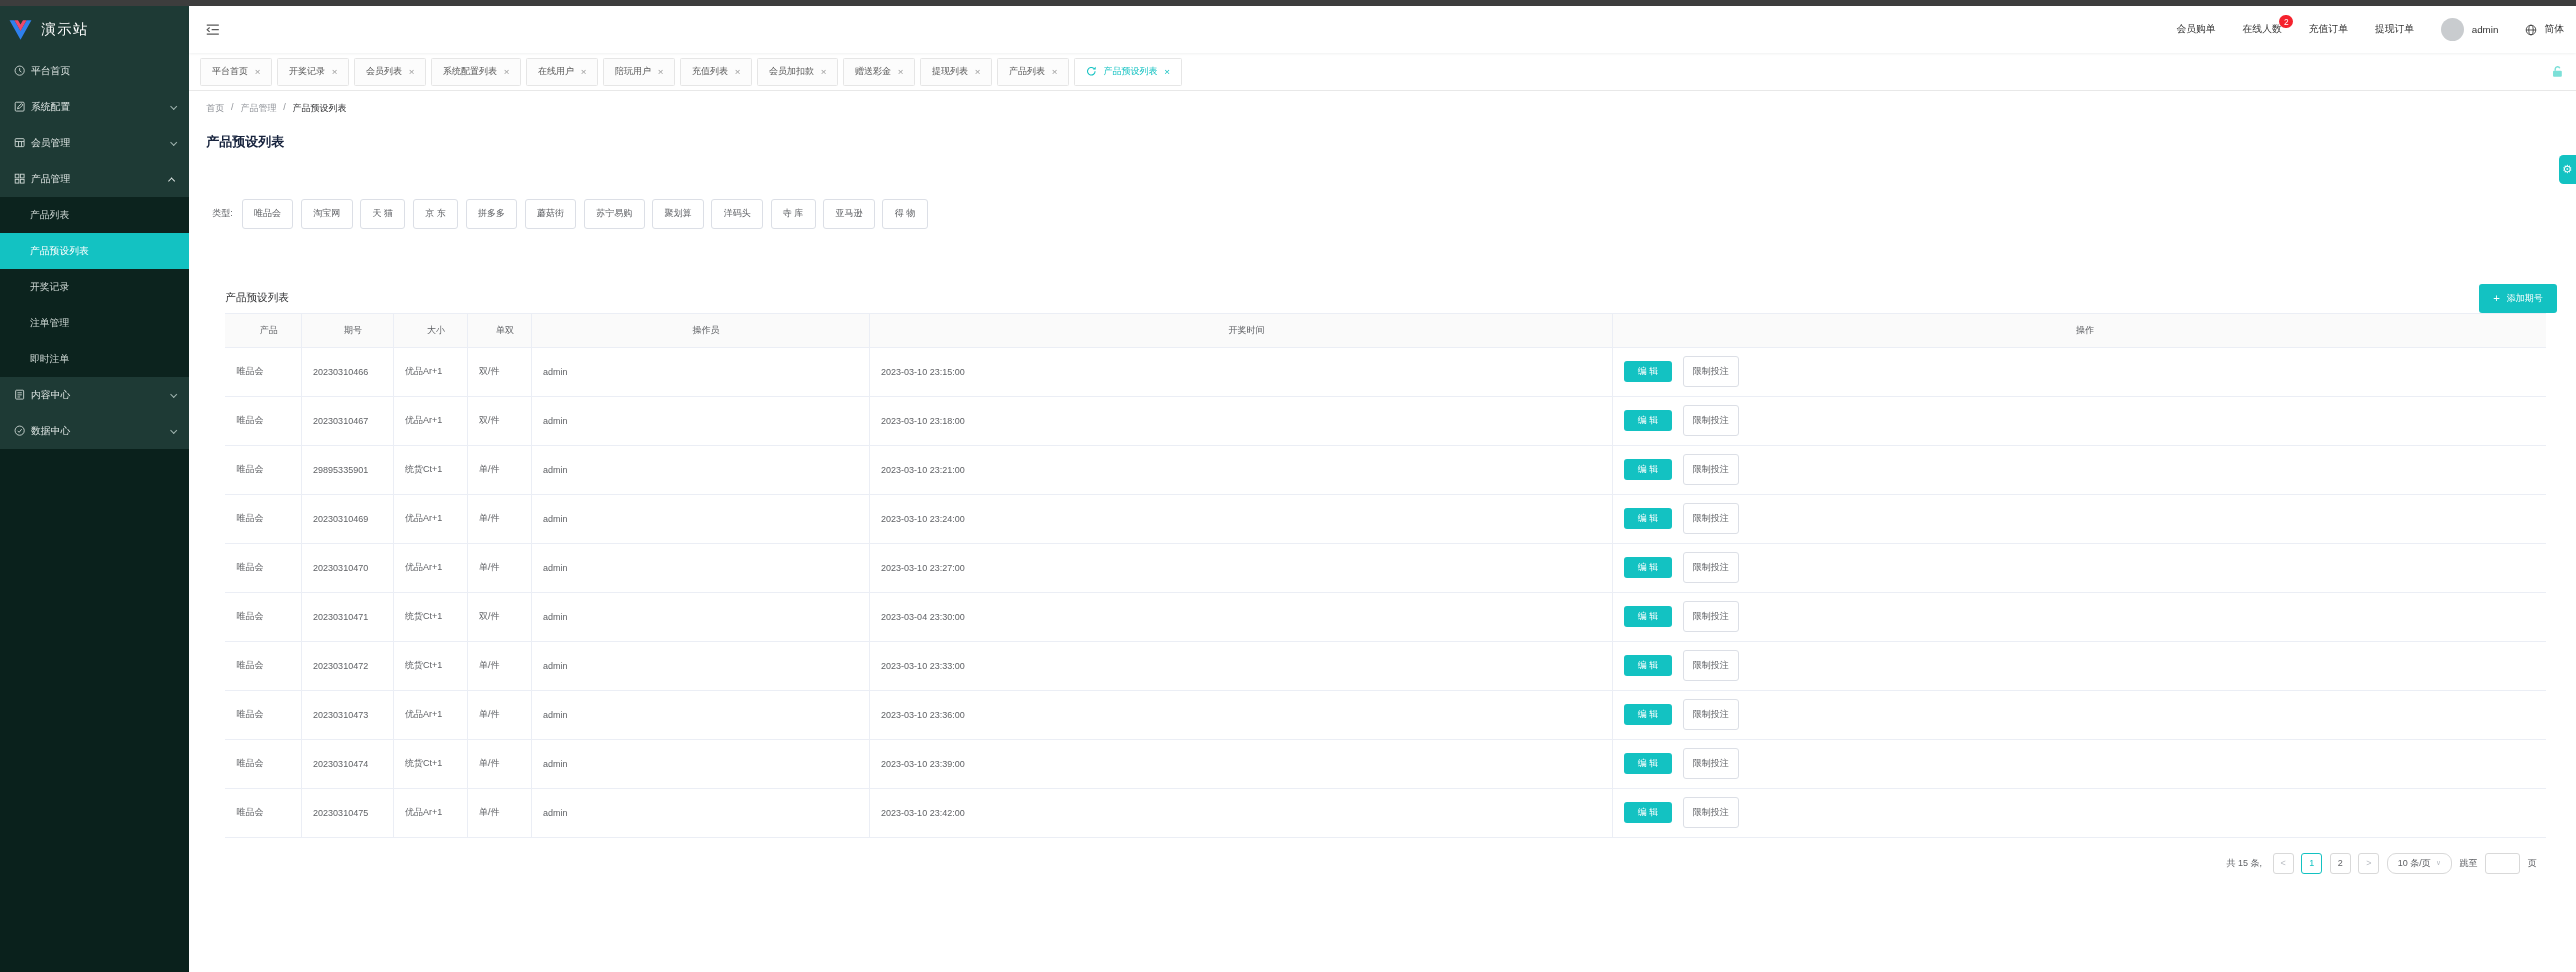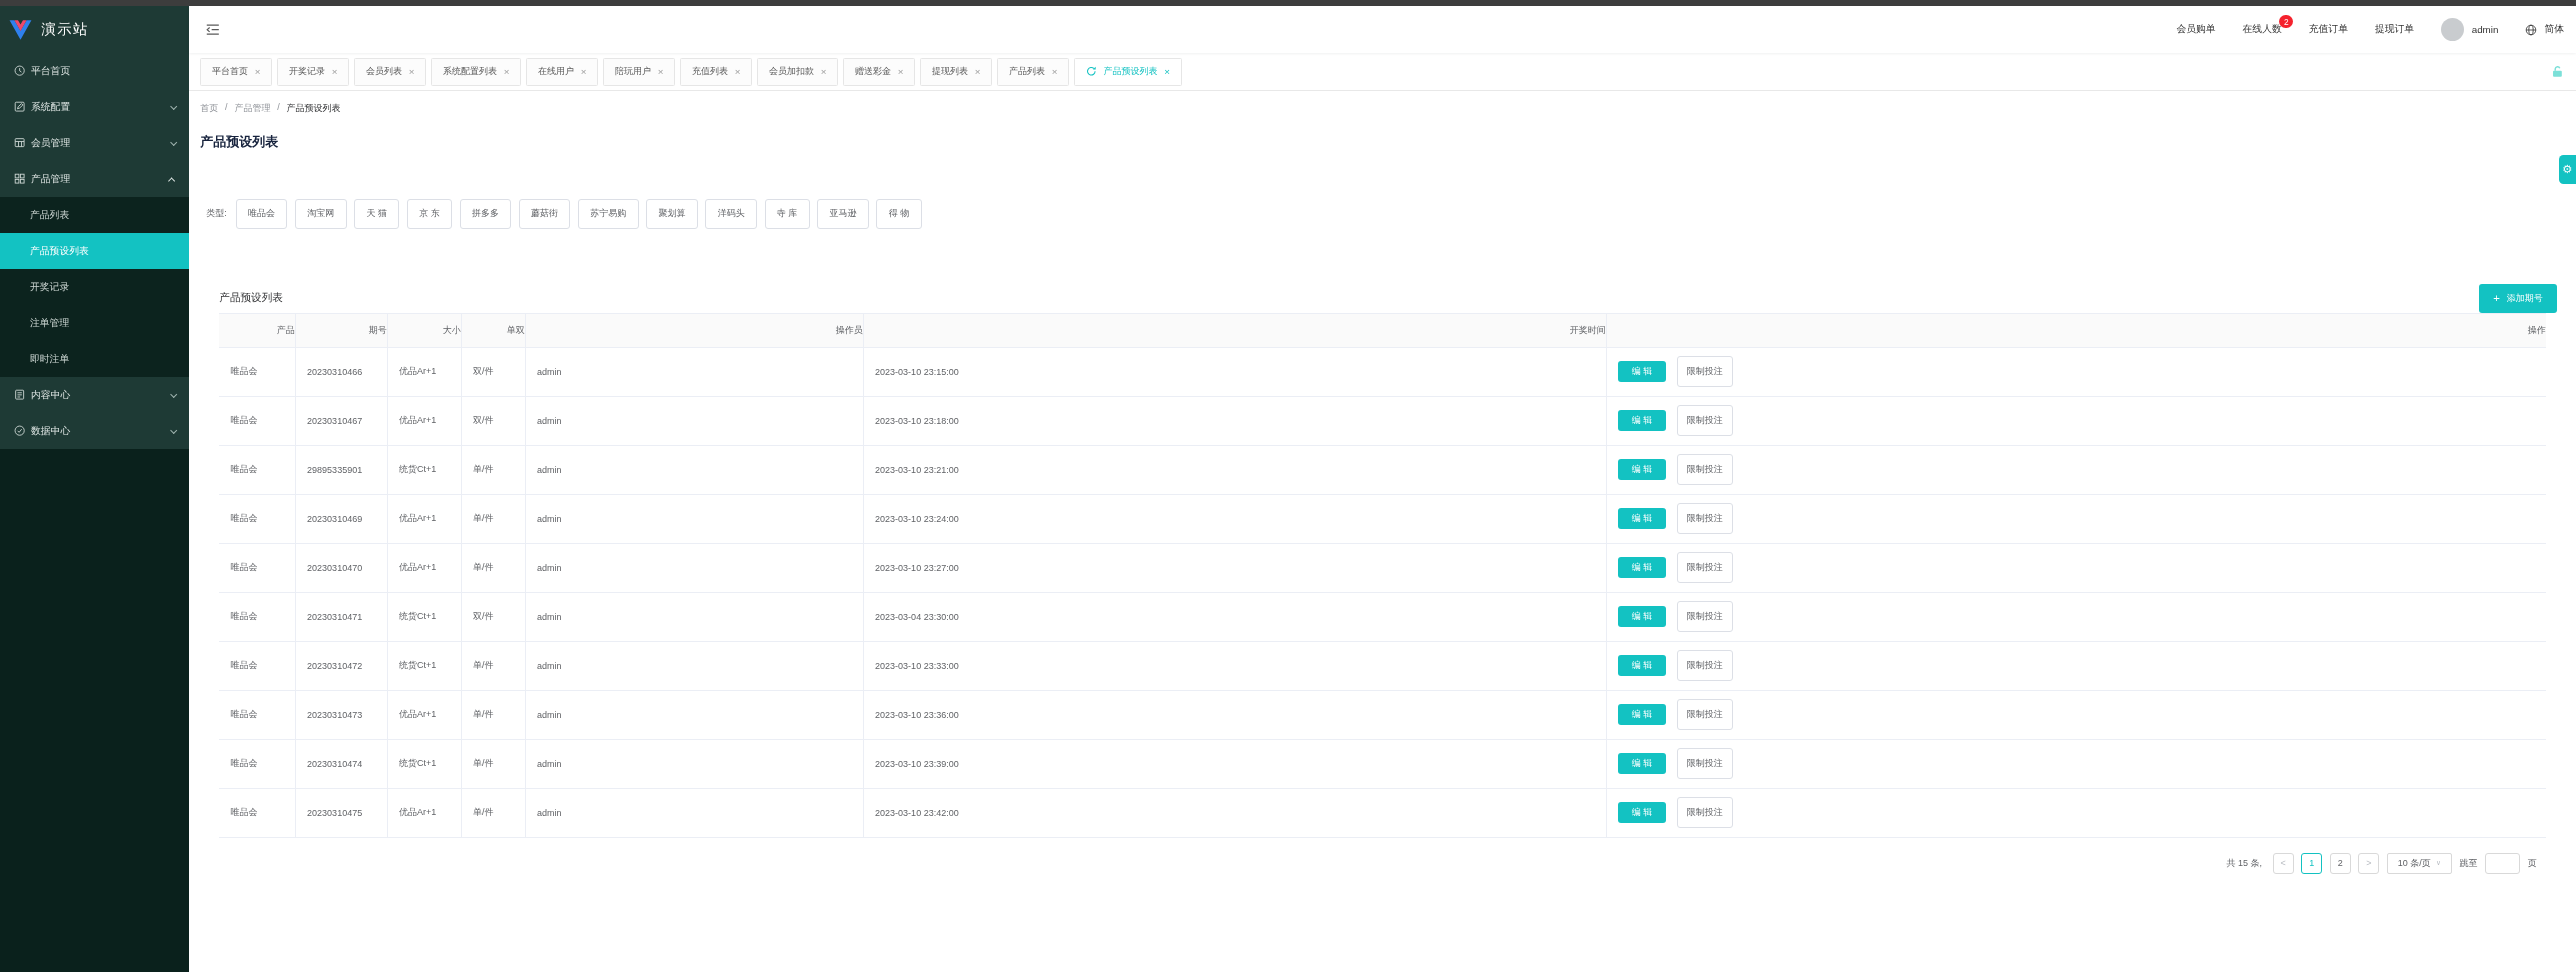--- a/index.html
+++ b/index.html
@@ -38,49 +38,49 @@
 
   .tabbar { height:38px; border-bottom:0.8px solid #e8e8e8; display:flex; align-items:center; padding:0 12px 0 11.3px; background:#fff; position:relative; z-index:2; }
   .tab-list { display:flex; align-items:center; gap:5.3px; }
   .tab { height:28px; display:flex; align-items:center; gap:6.8px; padding:0 10.6px; background:#fcfcfc; border:0.8px solid #e6e6e6; border-radius:1.5px; font-size:9px; color:#595959; cursor:pointer; white-space:nowrap; }
   .tab.active { background:#fff; color:#13c2c2; }
   .tab .tab-close { font-size:9.8px; color:#9a9a9a; }
   .tab.active .tab-close { color:#13c2c2; }
   .tab-refresh { width:10.6px; height:10.6px; display:inline-flex; }
   .lock-wrap { margin-left:auto; display:inline-flex; color:#7ce0d8; width:13px; height:13px; cursor:pointer; }
 
-  .content { flex:1; padding:10.6px 11.3px 0 11.3px; position:relative; }
+  .content { flex:1; padding:10.6px 11.3px 0 11.3px; position:relative;margin-left:6px; }
   .crumbs { display:flex; gap:6.8px; font-size:9px; color:#909399; }
   .crumb-cur { color:#303133; }
   .page-title { margin-top:18px; font-size:13px; font-weight:700; color:#17233d; }
 
   .filter-bar { margin:48px 0 0 6px; display:flex; align-items:center; font-size:9px; color:#606266; }
   .filter-label { margin-right:9px; }
   .filter-btn { margin-right:7.6px; padding:0 11.3px; height:30px; display:inline-flex; align-items:center; border:0.8px solid #dcdfe6; border-radius:3px; background:#fff; font-size:9px; color:#606266; cursor:pointer; white-space:nowrap; }
 
   .panel { margin-top:55px; }
   .panel-head { display:flex; align-items:center; justify-content:space-between; padding:0 7.6px 0 19px; }
   .panel-title { font-size:10.6px; color:#303133; }
   .add-btn { height:29px; padding:0 14.4px; background:#13c2c2; border:none; border-radius:3px; color:#fff; font-size:9px; display:inline-flex; align-items:center; gap:6.8px; cursor:pointer; }
   .add-btn .plus { font-size:11.3px; }
   .info-line { margin:23px 0 10.6px 19px; font-size:9px; color:#606266; }
 
   .tbl { margin:0 19px; width:calc(100% - 38px); border-collapse:collapse; table-layout:fixed; font-size:9px; color:#606266; border-top:0.8px solid #ebeef5; }
-  .tbl th { height:34px; text-align:right; padding-left:11.3px; font-weight:400; color:#606266; background:#fafafa; border-bottom:0.8px solid #ebeef5; border-right:0.8px solid #ebeef5; }
+  .tbl th { height:34px; text-align:center; padding-left:11.3px; font-weight:400; color:#606266; background:#fafafa; border-bottom:0.8px solid #ebeef5; border-right:0.8px solid #ebeef5; }
   .tbl td { height:49px; padding-left:11.3px; border-bottom:0.8px solid #ebeef5; border-right:0.8px solid #ebeef5; background:#fff; }
   .tbl th:last-child, .tbl td:last-child { border-right:none; }
   .btn-edit { width:48px; height:21px; background:#13c2c2; color:#fff; border:none; border-radius:3px; font-size:9px; cursor:pointer; }
   .btn-limit { height:31px; margin-left:10.6px; padding:0 9px; background:#fff; color:#606266; border:0.8px solid #dcdfe6; border-radius:3px; font-size:9px; cursor:pointer; }
 
   .pagination { display:flex; align-items:center; justify-content:flex-end; gap:7.6px; margin:15px 28px 0 0; font-size:9px; color:#606266; }
   .pg-total { margin-right:3px; }
   .pg-btn { min-width:21px; height:21px; padding:0 4.5px; border:0.8px solid #d9d9d9; border-radius:3px; background:#fff; color:#606266; display:inline-flex; align-items:center; justify-content:center; cursor:pointer; }
   .pg-btn.current { border-color:#13c2c2; color:#13c2c2; }
   .pg-btn.arrow { color:#b8bcc2; }
-  .pg-select { width:65px; height:21px; border:0.8px solid #d9d9d9; border-radius:2px; display:inline-flex; align-items:center; justify-content:center; gap:5.3px; cursor:pointer; color:#606266; }
+  .pg-select { width:65px; height:21px; border:0.8px solid #d9d9d9; border-radius:9px; display:inline-flex; align-items:center; justify-content:center; gap:5.3px; cursor:pointer; color:#606266; }
   .pg-caret { font-size:6.8px; color:#b8bcc2; }
   .pg-input { width:35px; height:21px; border:0.8px solid #d9d9d9; border-radius:3px; outline:none; text-align:center; font-size:9px; }
 
   .settings-trigger { position:absolute; right:0; top:155px; width:17.4px; height:29px; background:#13c2c2; border-radius:4.5px 0 0 4.5px; color:#fff; display:flex; align-items:center; justify-content:center; font-size:11.3px; cursor:pointer; z-index:5; }
   svg { display:block; }
 </style>
 </head>
 <body>
 
 <div class="top-strip"></div>

